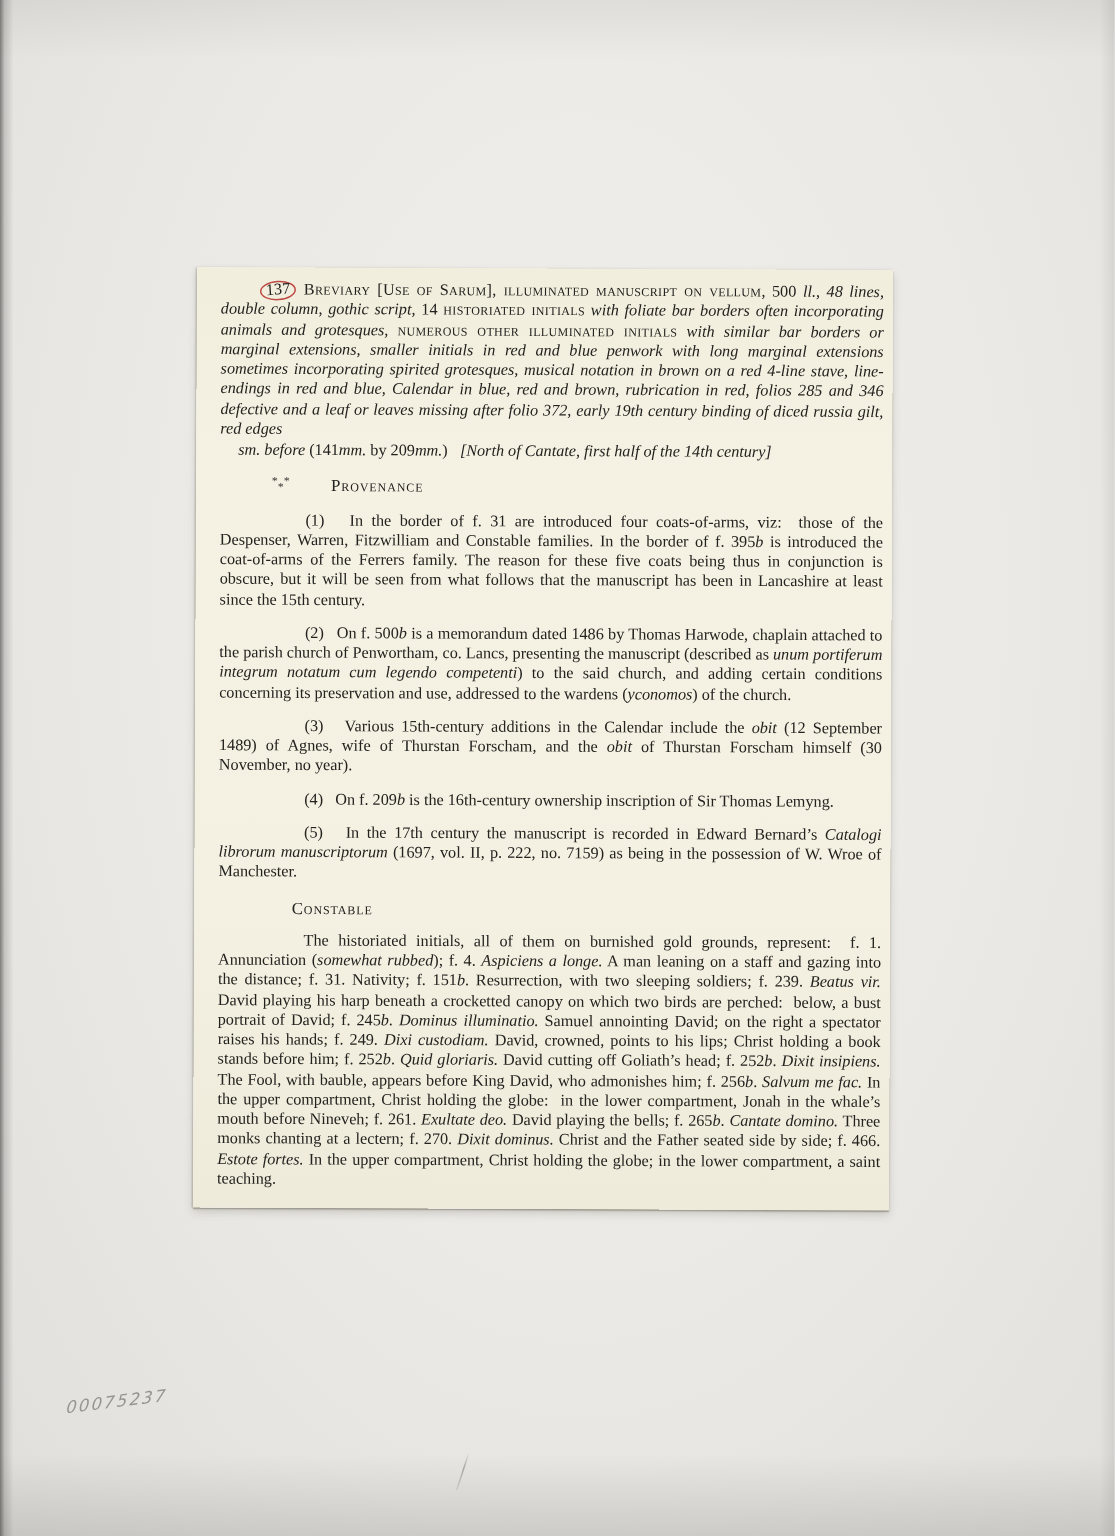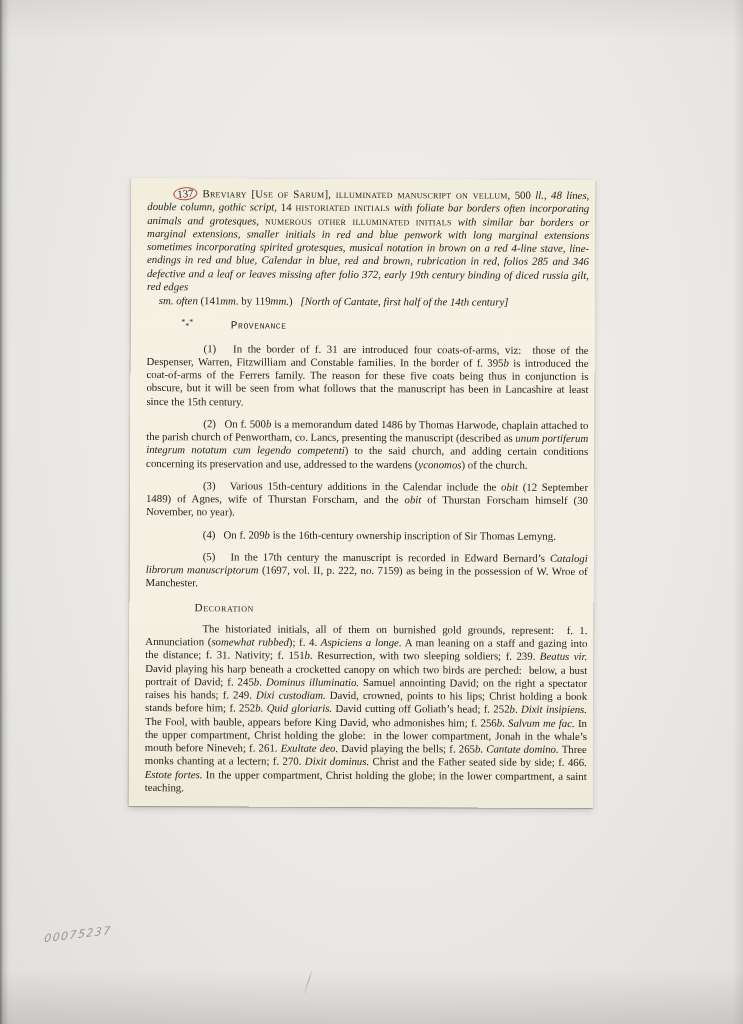--- a/index.html
+++ b/index.html
@@ -44,21 +44,21 @@
     line-height:10px;
     color:#211f1c;
     transform:rotate(-4deg);
   }
   .folio-line{margin-top:1px !important;text-indent:12px;}
   .section-head{
     margin-top:11px !important;margin-bottom:7px !important;
     text-align:left !important;
   }
   .head-label{font-variant:small-caps;letter-spacing:0.6px;font-size:11.2px;}
-  .provenance-head .head-label{margin-left:36px;font-family:Liberation Mono, monospace;}
+  .provenance-head .head-label{margin-left:26px;}
   .provenance-head{padding-left:34px;}
   .decoration-head{padding-left:49px;}
   .asterism{
     display:inline-block;vertical-align:middle;
     width:14px;text-align:center;color:#3a3834;
     font-size:8px;line-height:4px;letter-spacing:1px;
     transform:translateY(-2px);
   }
   .asterism .row{display:block;}
   .num-para{margin-top:9px !important;text-indent:57px;}
@@ -82,31 +82,31 @@
 </style>
 </head>
 <body>
 
 <div class="photo">
 
   <div class="clipping">
 
     <p class="entry-para"><span class="entry-first-indent"></span><span class="lot-circle"><span>137</span></span><span><span class="seg-sc">Breviary [Use of Sarum], illuminated manuscript on vellum</span><span class="seg-r">, 500 </span><span class="seg-i">ll., 48 lines, double column, gothic script, </span><span class="seg-r">14 </span><span class="seg-sc">historiated initials</span><span class="seg-i"> with foliate bar borders often incorporating animals and grotesques, </span><span class="seg-sc">numerous other illuminated initials</span><span class="seg-i"> with similar bar borders or marginal extensions, smaller initials in red and blue penwork with long marginal extensions sometimes incorporating spirited grotesques, musical notation in brown on a red 4-line stave, line-endings in red and blue, Calendar in blue, red and brown, rubrication in red, folios 285 and 346 defective and a leaf or leaves missing after folio 372, early 19th century binding of diced russia gilt, red edges</span></span></p>
 
-    <p class="folio-line"><span class="seg-i">sm. often </span><span class="seg-r">(141</span><span class="seg-i">mm.</span><span class="seg-r"> by 119</span><span class="seg-i">mm.</span><span class="seg-r">)&nbsp;&nbsp;&nbsp;</span><span class="seg-i">[North of Cantate, first half of the 14th century]</span></p>
+    <p class="folio-line"><span class="seg-i">sm. before </span><span class="seg-r">(141</span><span class="seg-i">mm.</span><span class="seg-r"> by 209</span><span class="seg-i">mm.</span><span class="seg-r">)&nbsp;&nbsp;&nbsp;</span><span class="seg-i">[North of Cantate, first half of the 14th century]</span></p>
 
     <p class="section-head provenance-head"><span class="asterism"><span class="row">* *</span><span class="row">*</span></span><span class="head-label">Provenance</span></p>
 
     <p class="num-para"><span class="seg-r">(1)&nbsp;&nbsp; In the border of f. 31 are introduced four coats-of-arms, viz:&nbsp; those of the Despenser, Warren, Fitzwilliam and Constable families. In the border of f. 395</span><span class="seg-i">b</span><span class="seg-r"> is introduced the coat-of-arms of the Ferrers family. The reason for these five coats being thus in conjunction is obscure, but it will be seen from what follows that the manuscript has been in Lancashire at least since the 15th century.</span></p>
     <p class="num-para"><span class="seg-r">(2)&nbsp;&nbsp; On f. 500</span><span class="seg-i">b</span><span class="seg-r"> is a memorandum dated 1486 by Thomas Harwode, chaplain attached to the parish church of Penwortham, co. Lancs, presenting the manuscript (described as </span><span class="seg-i">unum portiferum integrum notatum cum legendo competenti</span><span class="seg-r">) to the said church, and adding certain conditions concerning its preservation and use, addressed to the wardens (</span><span class="seg-i">yconomos</span><span class="seg-r">) of the church.</span></p>
     <p class="num-para"><span class="seg-r">(3)&nbsp;&nbsp; Various 15th-century additions in the Calendar include the </span><span class="seg-i">obit</span><span class="seg-r"> (12 September 1489) of Agnes, wife of Thurstan Forscham, and the </span><span class="seg-i">obit</span><span class="seg-r"> of Thurstan Forscham himself (30 November, no year).</span></p>
     <p class="num-para"><span class="seg-r">(4)&nbsp;&nbsp; On f. 209</span><span class="seg-i">b</span><span class="seg-r"> is the 16th-century ownership inscription of Sir Thomas Lemyng.</span></p>
     <p class="num-para"><span class="seg-r">(5)&nbsp;&nbsp; In the 17th century the manuscript is recorded in Edward Bernard’s </span><span class="seg-i">Catalogi librorum manuscriptorum</span><span class="seg-r"> (1697, vol. II, p. 222, no. 7159) as being in the possession of W. Wroe of Manchester.</span></p>
 
-    <p class="section-head decoration-head"><span class="head-label">Decoration</span></p>
+    <p class="section-head decoration-head"><span class="head-label">Constable</span></p>
 
     <p class="body-para"><span class="seg-r">The historiated initials, all of them on burnished gold grounds, represent:&nbsp; f. 1. Annunciation (</span><span class="seg-i">somewhat rubbed</span><span class="seg-r">); f. 4. </span><span class="seg-i">Aspiciens a longe.</span><span class="seg-r"> A man leaning on a staff and gazing into the distance; f. 31. Nativity; f. 151</span><span class="seg-i">b</span><span class="seg-r">. Resurrection, with two sleeping soldiers; f. 239. </span><span class="seg-i">Beatus vir.</span><span class="seg-r"> David playing his harp beneath a crocketted canopy on which two birds are perched:&nbsp; below, a bust portrait of David; f. 245</span><span class="seg-i">b</span><span class="seg-r">. </span><span class="seg-i">Dominus illuminatio.</span><span class="seg-r"> Samuel annointing David; on the right a spectator raises his hands; f. 249. </span><span class="seg-i">Dixi custodiam.</span><span class="seg-r"> David, crowned, points to his lips; Christ holding a book stands before him; f. 252</span><span class="seg-i">b</span><span class="seg-r">. </span><span class="seg-i">Quid gloriaris.</span><span class="seg-r"> David cutting off Goliath’s head; f. 252</span><span class="seg-i">b</span><span class="seg-r">. </span><span class="seg-i">Dixit insipiens.</span><span class="seg-r"> The Fool, with bauble, appears before King David, who admonishes him; f. 256</span><span class="seg-i">b</span><span class="seg-r">. </span><span class="seg-i">Salvum me fac.</span><span class="seg-r"> In the upper compartment, Christ holding the globe:&nbsp; in the lower compartment, Jonah in the whale’s mouth before Nineveh; f. 261. </span><span class="seg-i">Exultate deo.</span><span class="seg-r"> David playing the bells; f. 265</span><span class="seg-i">b</span><span class="seg-r">. </span><span class="seg-i">Cantate domino.</span><span class="seg-r"> Three monks chanting at a lectern; f. 270. </span><span class="seg-i">Dixit dominus.</span><span class="seg-r"> Christ and the Father seated side by side; f. 466. </span><span class="seg-i">Estote fortes.</span><span class="seg-r"> In the upper compartment, Christ holding the globe; in the lower compartment, a saint teaching.</span></p>
 
   </div>
 
   <div class="handwritten">00075237</div>
   <div class="scratch"></div>
 
 </div>
 

